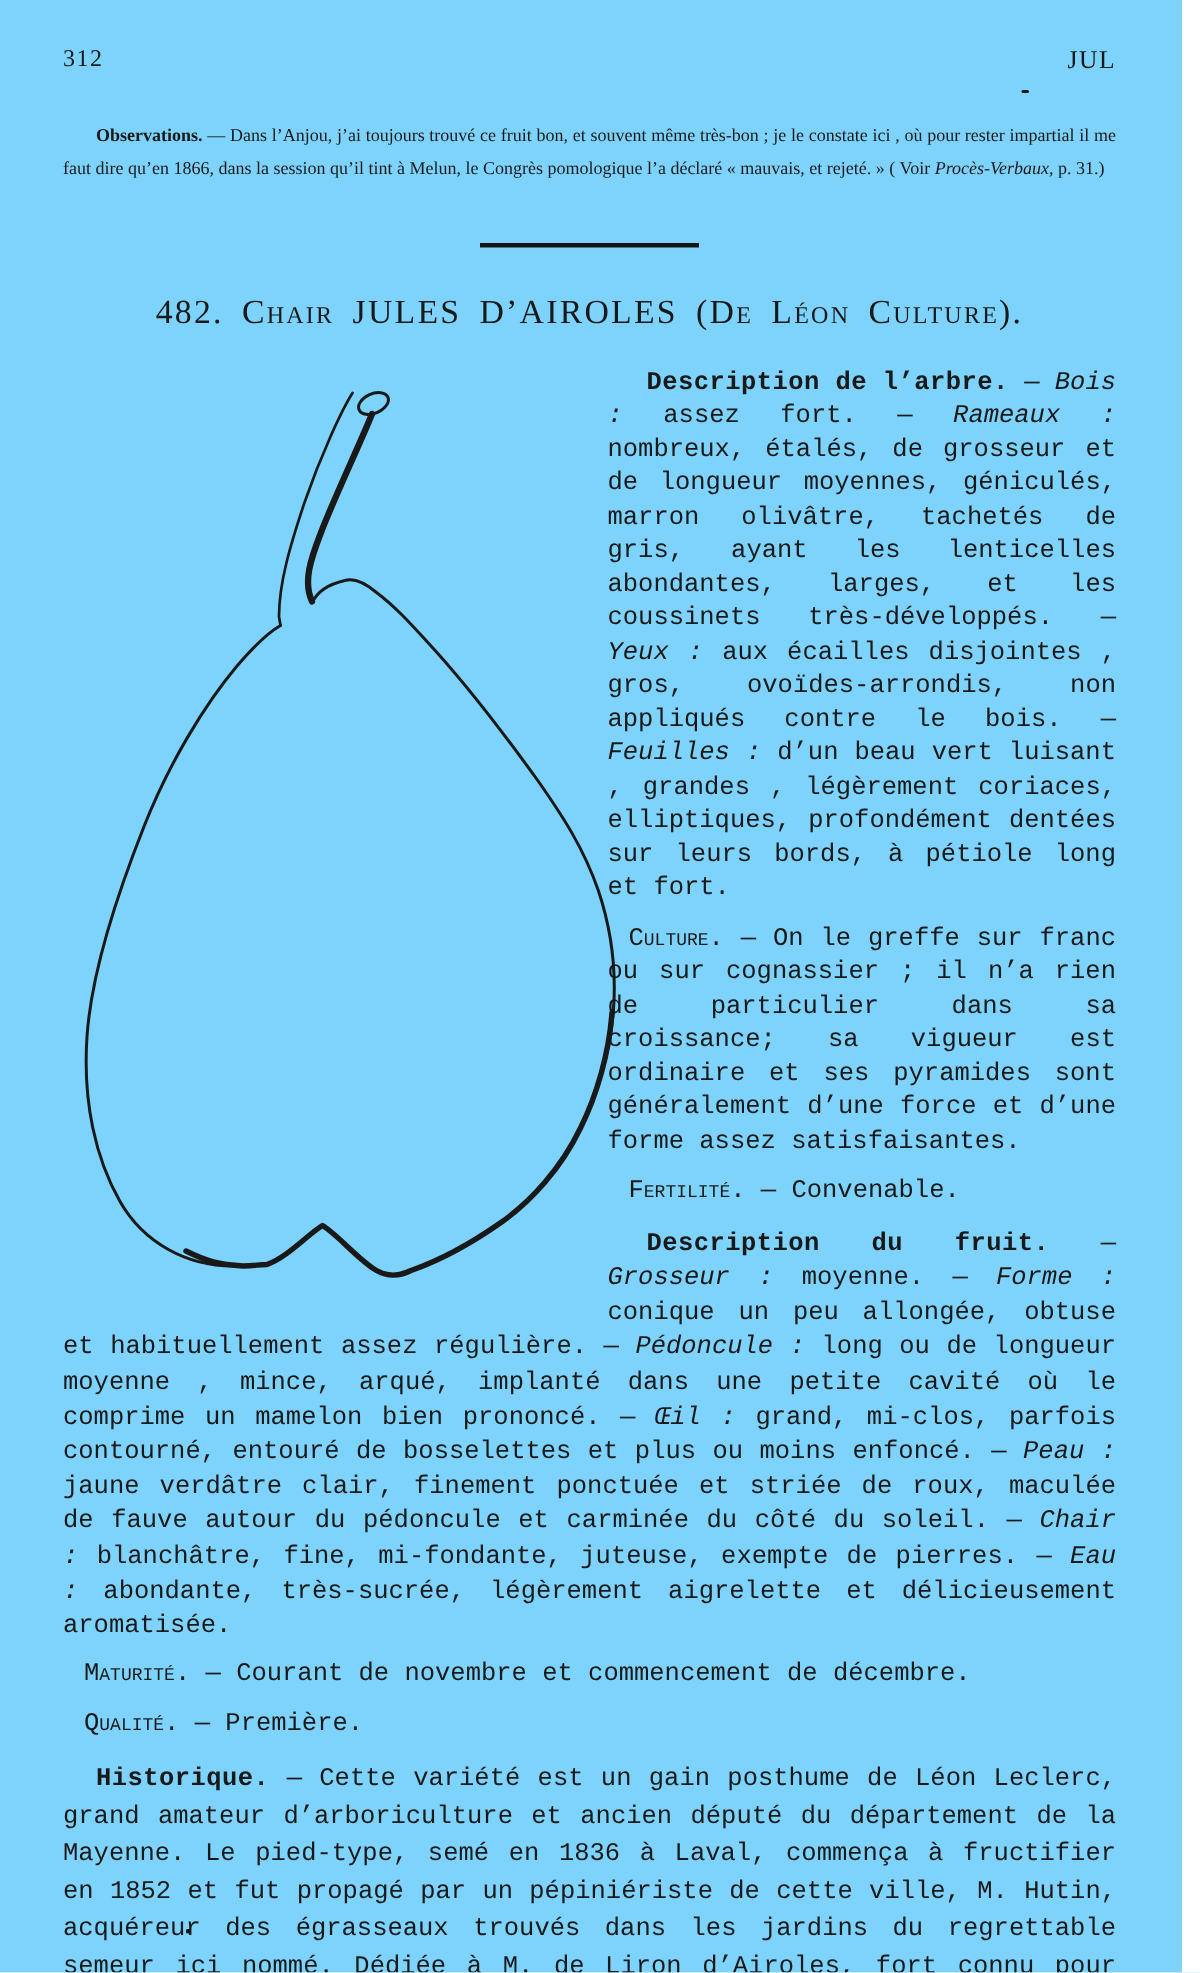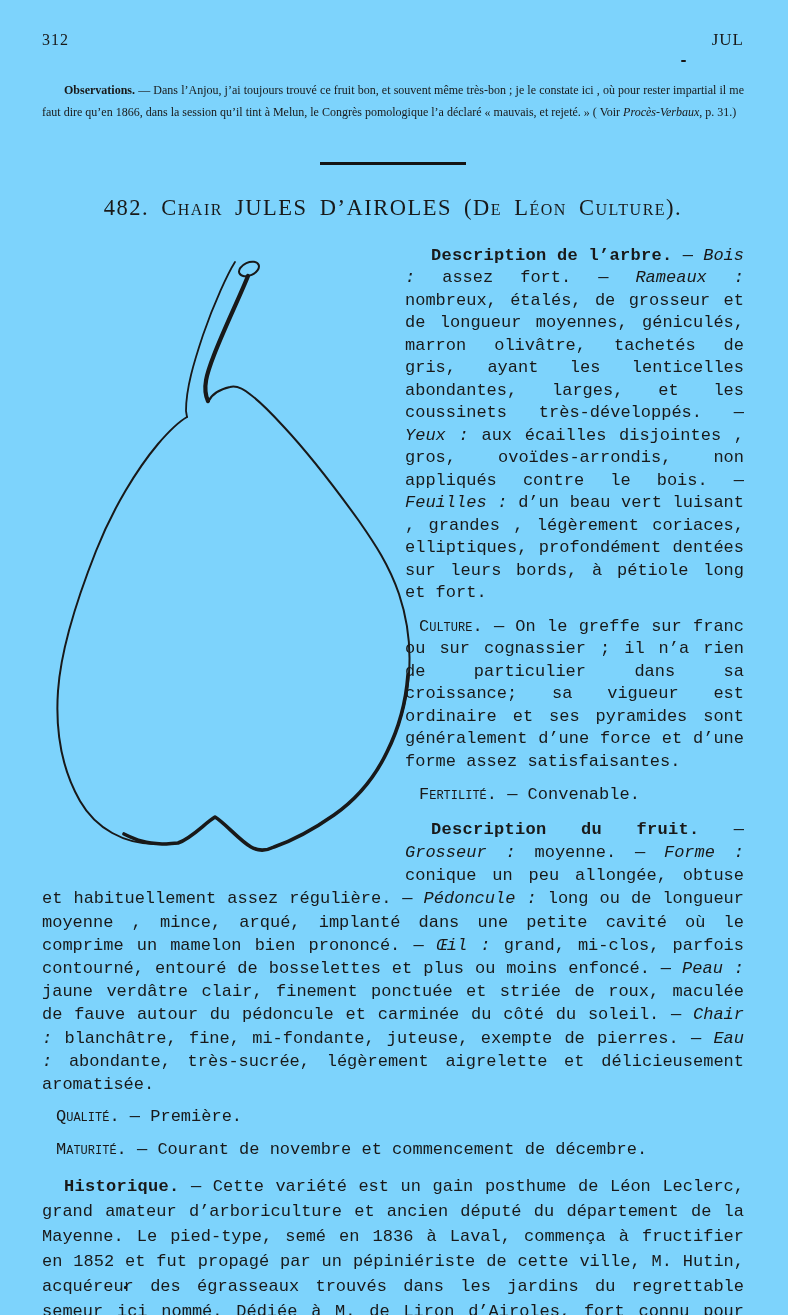--- a/index.html
+++ b/index.html
@@ -72,22 +72,22 @@
           <path stroke-width="4.2" d="M206,31 C198,51 182,84 172,110 C165,128 160,143 166,156"></path>
           <ellipse stroke-width="2" cx="207" cy="24" rx="10.5" ry="6.5" transform="rotate(-24 207 24)"></ellipse>
         </g>
       </svg>
     </figure>
 
     <p class="para"><b>Description de l’arbre.</b><span> — </span><i>Bois :</i><span> assez fort. — </span><i>Rameaux :</i><span> nombreux, étalés, de grosseur et de longueur moyennes, géniculés, marron olivâtre, tachetés de gris, ayant les lenticelles abondantes, larges, et les coussinets très-développés. — </span><i>Yeux :</i><span> aux écailles disjointes , gros, ovoïdes-arrondis, non appliqués contre le bois. — </span><i>Feuilles :</i><span> d’un beau vert luisant , grandes , légèrement coriaces, elliptiques, profondément dentées sur leurs bords, à pétiole long et fort.</span></p>
     <p class="para scpara"><span class="sc">Culture.</span><span> — On le greffe sur franc ou sur cognassier ; il n’a rien de particulier dans sa croissance; sa vigueur est ordinaire et ses pyramides sont généralement d’une force et d’une forme assez satisfaisantes.</span></p>
     <p class="para scpara"><span class="sc">Fertilité.</span><span> — Convenable.</span></p>
     <p class="para fruit"><b>Description du fruit.</b><span> — </span><i>Grosseur :</i><span> moyenne. — </span><i>Forme :</i><span> conique un peu allongée, obtuse et habituellement assez régulière. — </span><i>Pédoncule :</i><span> long ou de longueur moyenne , mince, arqué, implanté dans une petite cavité où le comprime un mamelon bien prononcé. — </span><i>Œil :</i><span> grand, mi-clos, parfois contourné, entouré de bosselettes et plus ou moins enfoncé. — </span><i>Peau :</i><span> jaune verdâtre clair, finement ponctuée et striée de roux, maculée de fauve autour du pédoncule et carminée du côté du soleil. — </span><i>Chair :</i><span> blanchâtre, fine, mi-fondante, juteuse, exempte de pierres. — </span><i>Eau :</i><span> abondante, très-sucrée, légèrement aigrelette et délicieusement aromatisée.</span></p>
+    <p class="para tight"><span class="sc">Maturité.</span><span> — Courant de novembre et commencement de décembre.</span></p>
     <p class="para tight"><span class="sc">Qualité.</span><span> — Première.</span></p>
-    <p class="para tight"><span class="sc">Maturité.</span><span> — Courant de novembre et commencement de décembre.</span></p>
     <p class="para hist"><b>Historique.</b><span> — Cette variété est un gain posthume de Léon Leclerc, grand amateur d’arboriculture et ancien député du département de la Mayenne. Le pied-type, semé en 1836 à Laval, commença à fructifier en 1852 et fut propagé par un pépiniériste de cette ville, M. Hutin, acquéreur des égrasseaux trouvés dans les jardins du regrettable semeur ici nommé. Dédiée à M. de Liron d’Airoles, fort connu pour ses travaux pomologiques, cette poire valut en 1865, à son promoteur,</span></p>
 
   </section>
 
   <div class="speck s1"></div>
   <div class="speck s2"></div>
 
 </div>
 
 </body></html>

